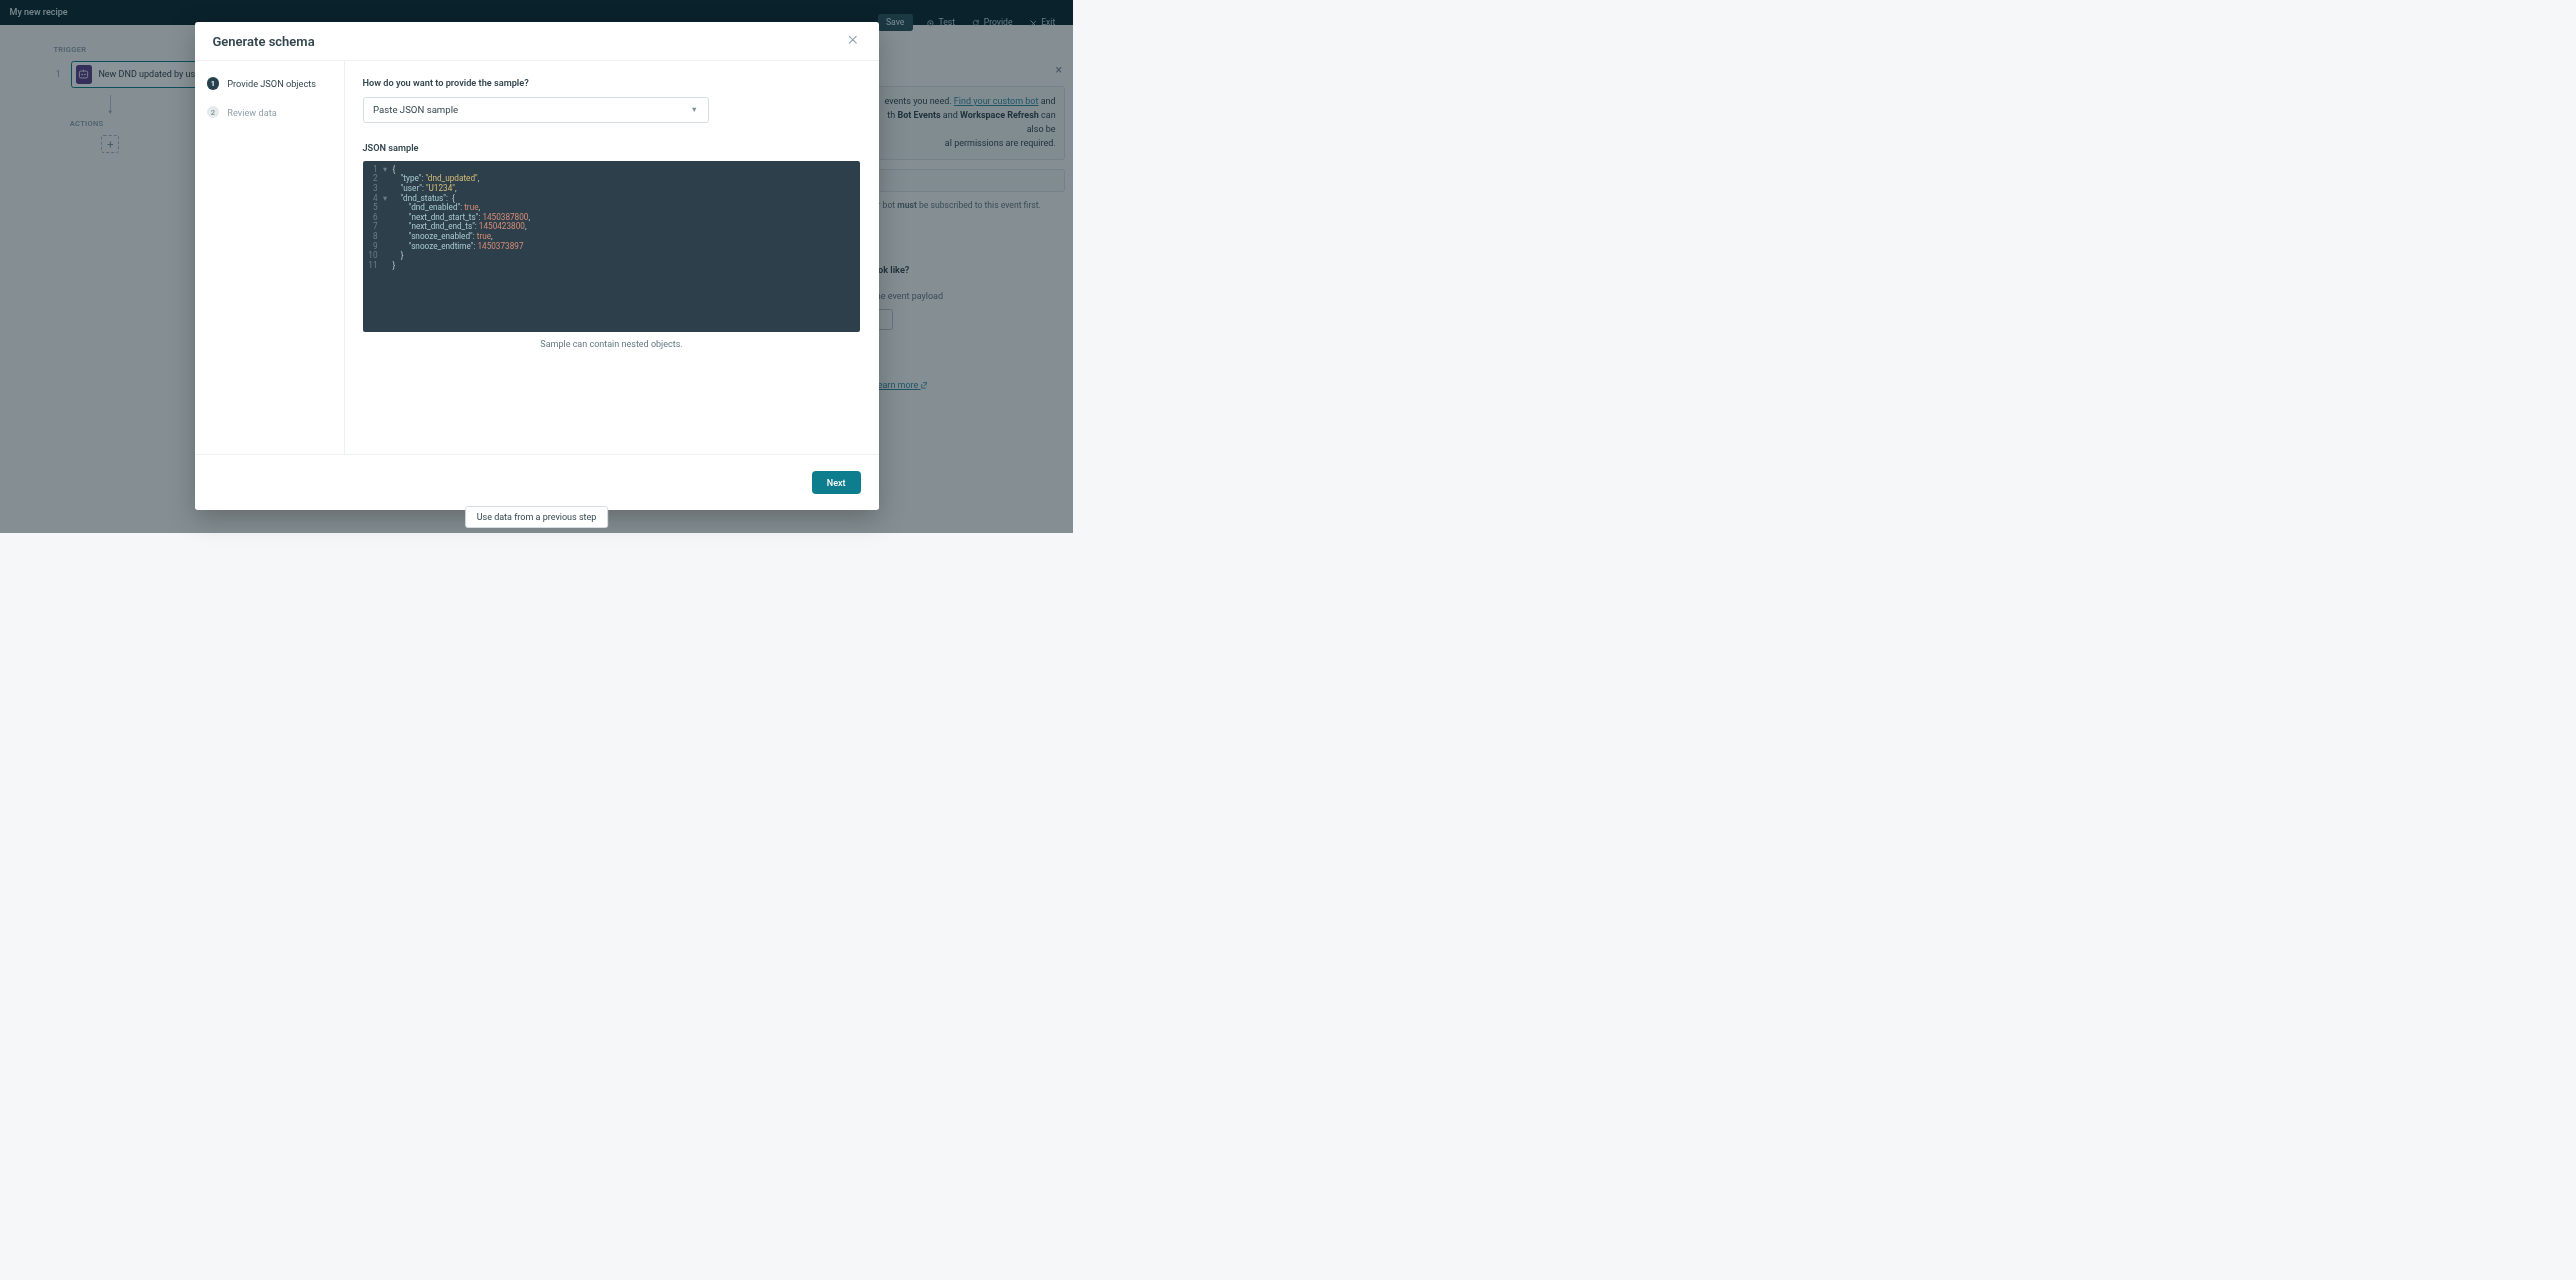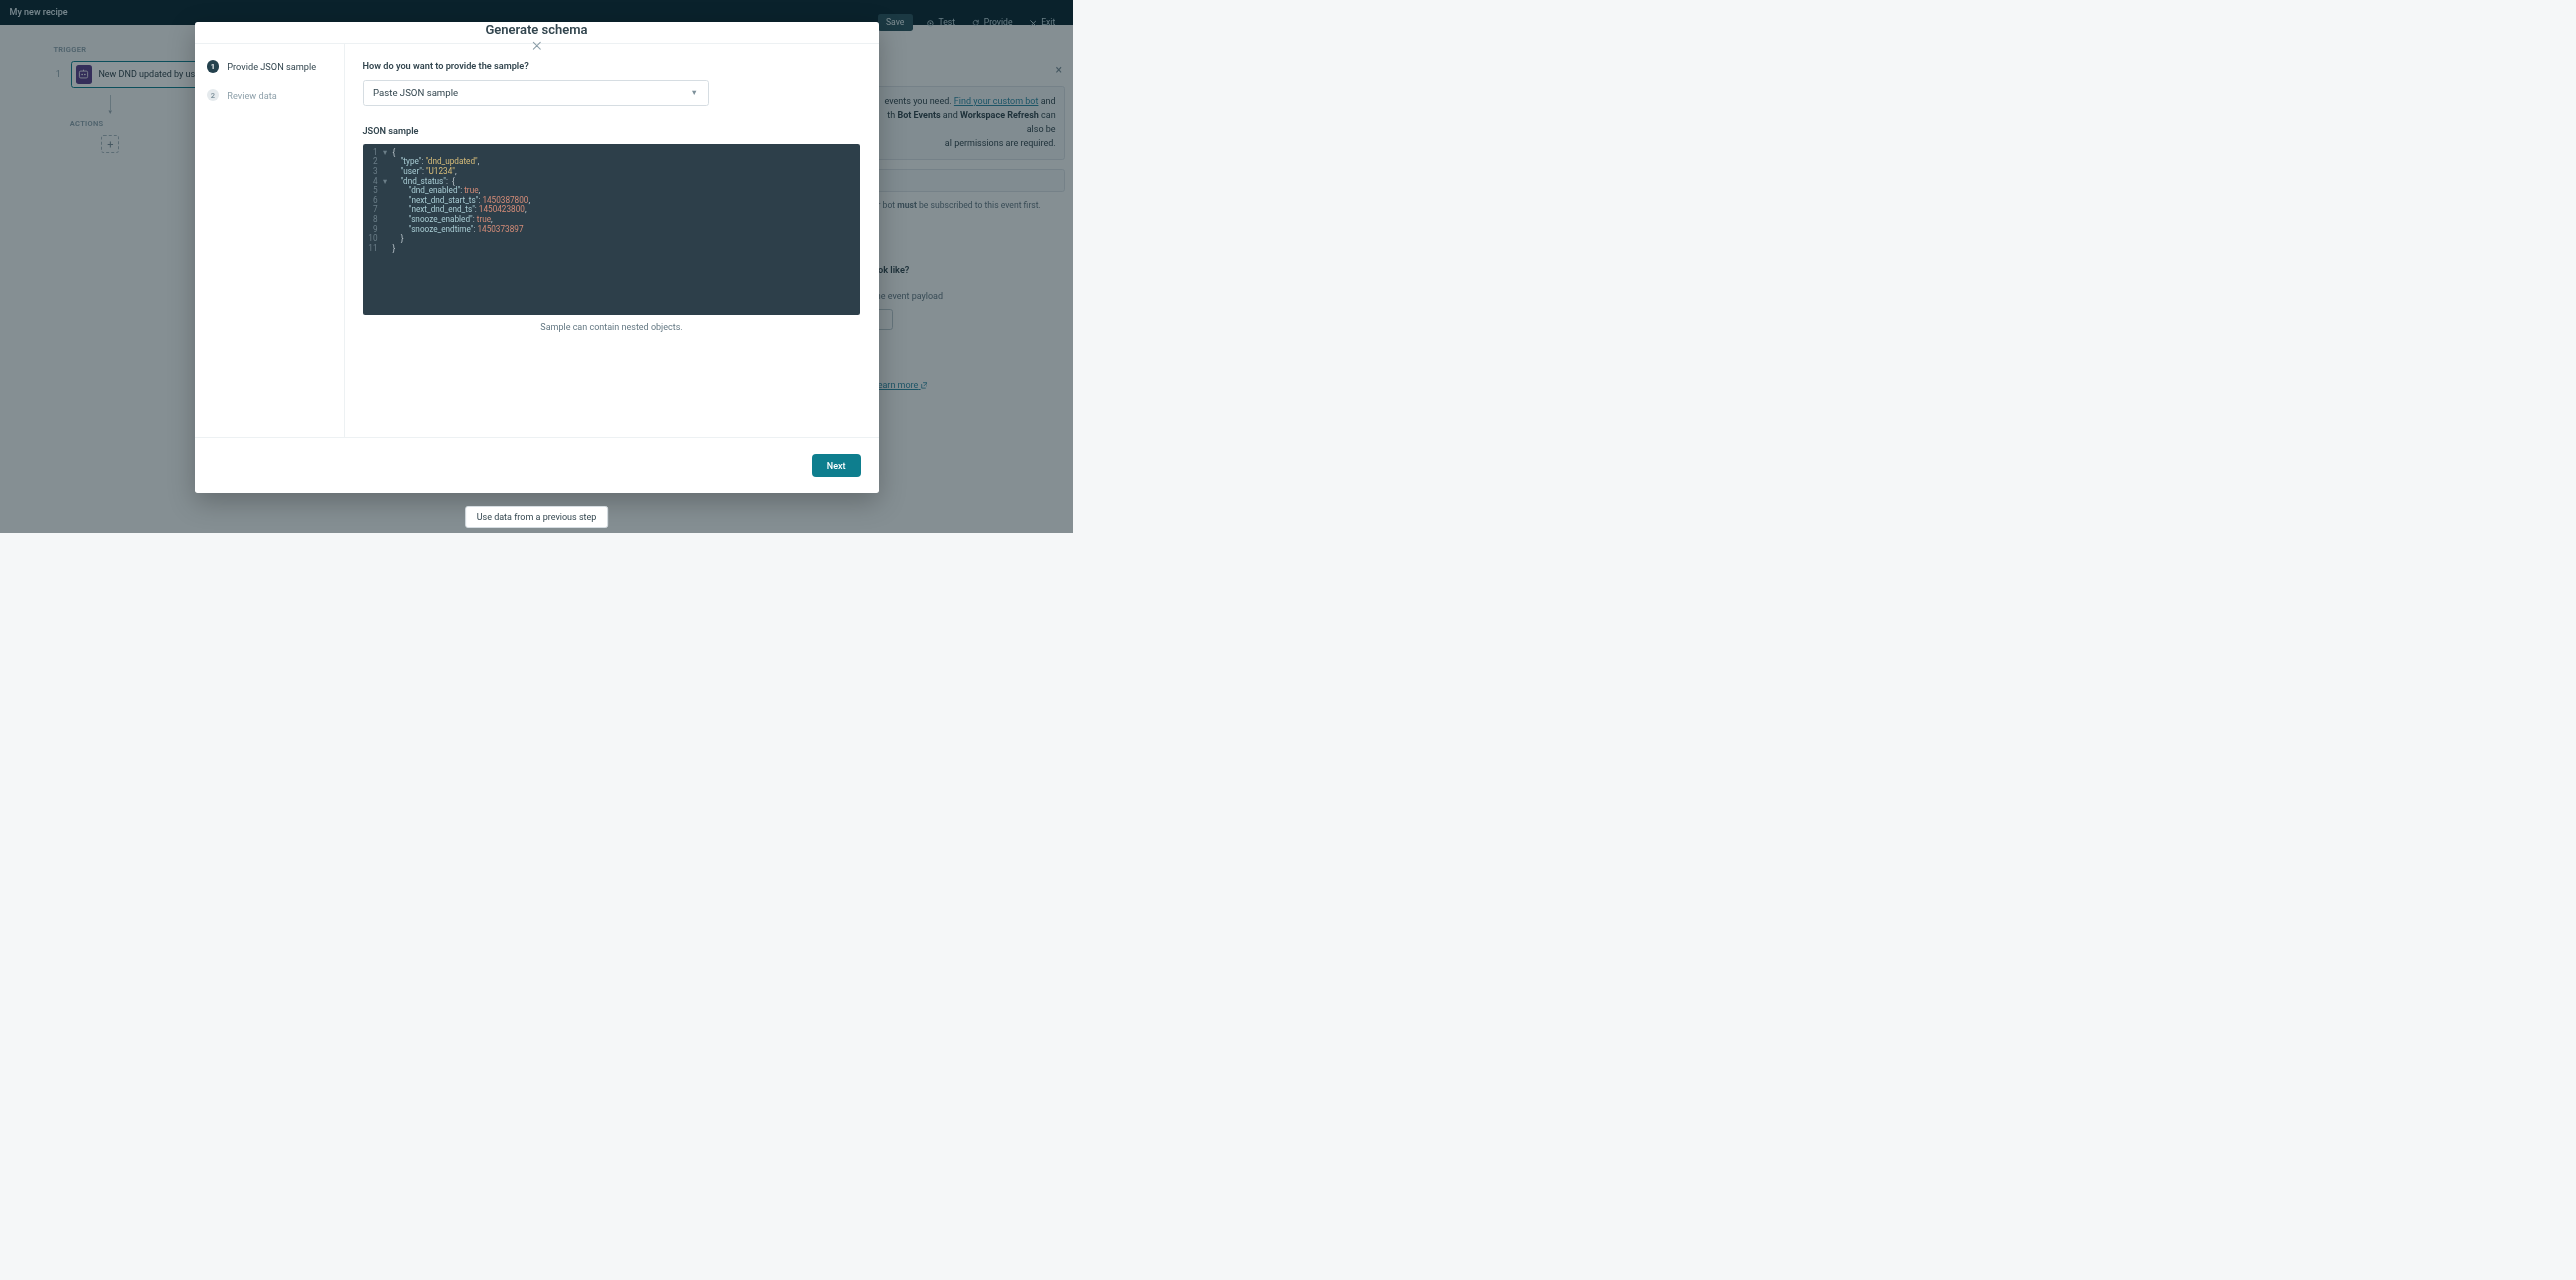--- a/index.html
+++ b/index.html
@@ -55,21 +55,21 @@
 .right-panel-peek .close-x{position:absolute;top:2.7px;right:2.7px;color:#7c8e98;font-size:12.3px;cursor:pointer;}
 .right-panel-peek .usebtn{border:0.7px solid #b9c5cc;border-radius:2.7px;height:20.5px;width:20.5px;margin-top:5.5px;}
 .right-panel-peek .learn{margin-top:49px;}
 .right-panel-peek .learn svg{vertical-align:-0.7px;}
 
 
 .overlay{position:absolute;inset:0;top:0;background:rgba(10,30,38,.48);}
 
 
 .modal{position:absolute;top:22px;left:50%;transform:translateX(-50%);width:684px;background:#fff;border-radius:2.7px;box-shadow:0 8.2px 27px rgba(0,0,0,.25);display:flex;flex-direction:column;overflow:hidden;}
-.modal-header{height:22px;display:flex;align-items:center;justify-content:space-between;padding:0 18px;border-bottom:0.7px solid #edf1f3;flex-direction:column;}
+.modal-header{height:39px;display:flex;align-items:center;justify-content:space-between;padding:0 18px;border-bottom:0.7px solid #edf1f3;}
 .modal-header h2{font-size:13px;font-weight:600;color:var(--text);}
 .modal-header .close{color:#8ea0aa;font-size:12.3px;cursor:pointer;padding:2.7px;}
 .modal-body{display:flex;min-height:393px;}
 .modal-steps{width:150px;border-right:0.7px solid #edf1f3;padding:16.4px 12.3px;background:#fff;}
 .step{display:flex;align-items:center;gap:8.2px;margin-bottom:16.4px;color:var(--text);}
 .step .circle{width:12.3px;height:12.3px;border-radius:50%;display:flex;align-items:center;justify-content:center;font-size:7.5px;font-weight:600;}
 .step.active .circle{background:#24414d;color:#fff;}
 .step.idle .circle{background:#e5eaed;color:#7e919b;}
 .step .lbl{font-size:9.2px;}
 .step.idle .lbl{color:#8ea0aa;}
@@ -190,21 +190,21 @@
       <div class="close">
         <svg width="9.6" height="9.6" viewBox="0 0 14 14">
             <path d="M2 2l10 10M12 2L2 12" stroke="#8ea0aa" stroke-width="1.6" stroke-linecap="round"></path>
           </svg>
       </div>
     </div>
     <div class="modal-body">
       <div class="modal-steps">
         <div class="step active">
           <div class="circle">1</div>
-          <div class="lbl">Provide JSON sample</div>
+          <div class="lbl">Provide JSON objects</div>
         </div>
         <div class="step idle">
           <div class="circle">2</div>
           <div class="lbl">Review data</div>
         </div>
       </div>
       <div class="modal-main">
         <div class="form-label">How do you want to provide the sample?</div>
         <div class="select">
           <span>Paste JSON sample</span>

